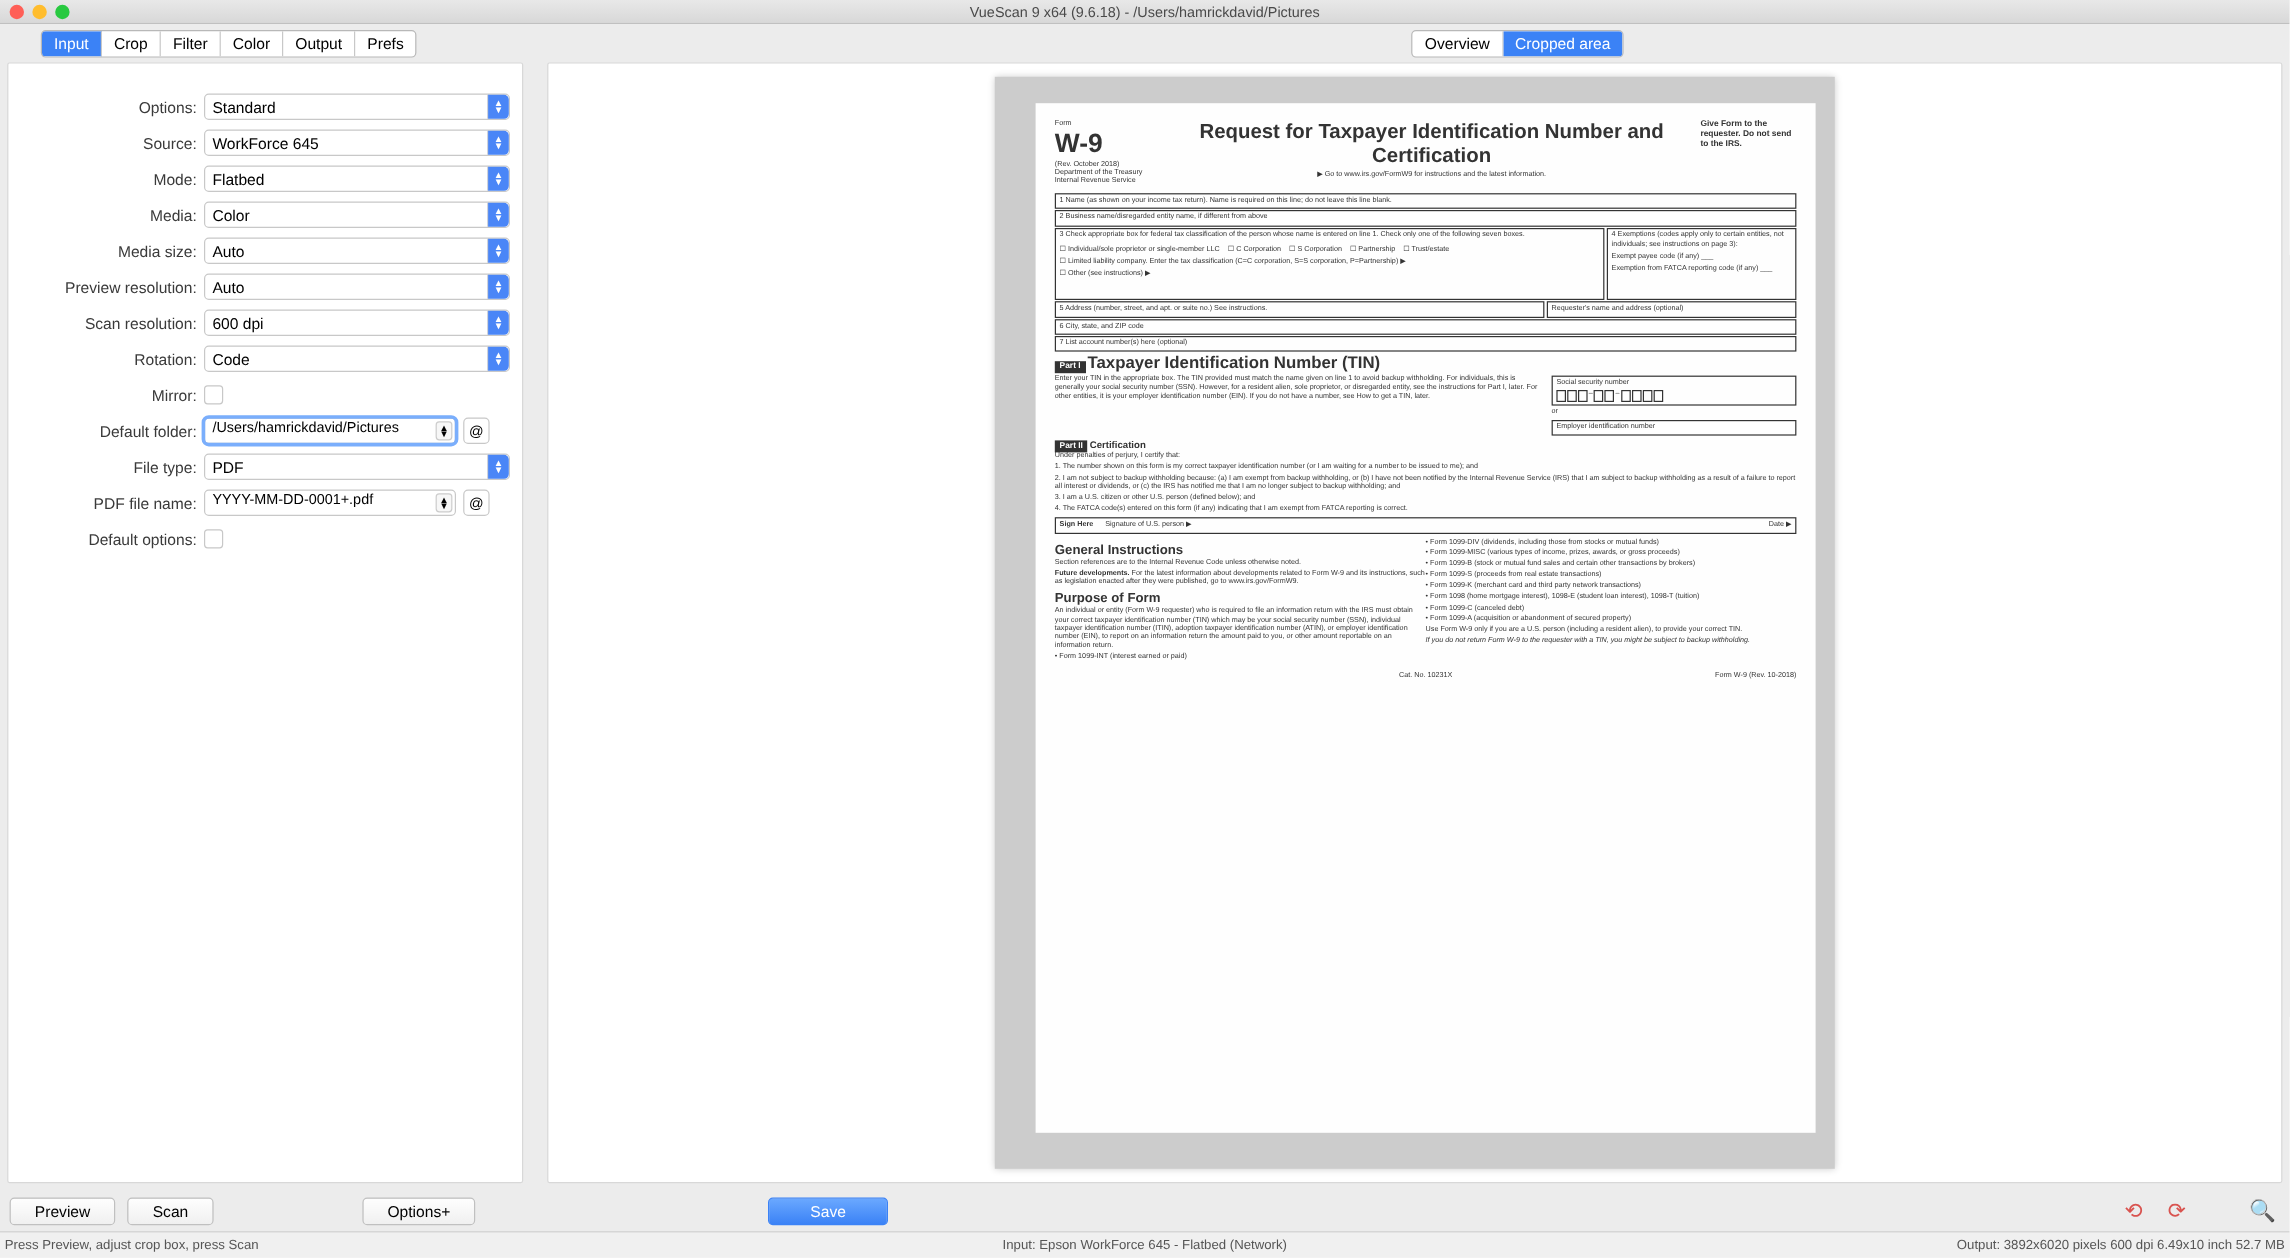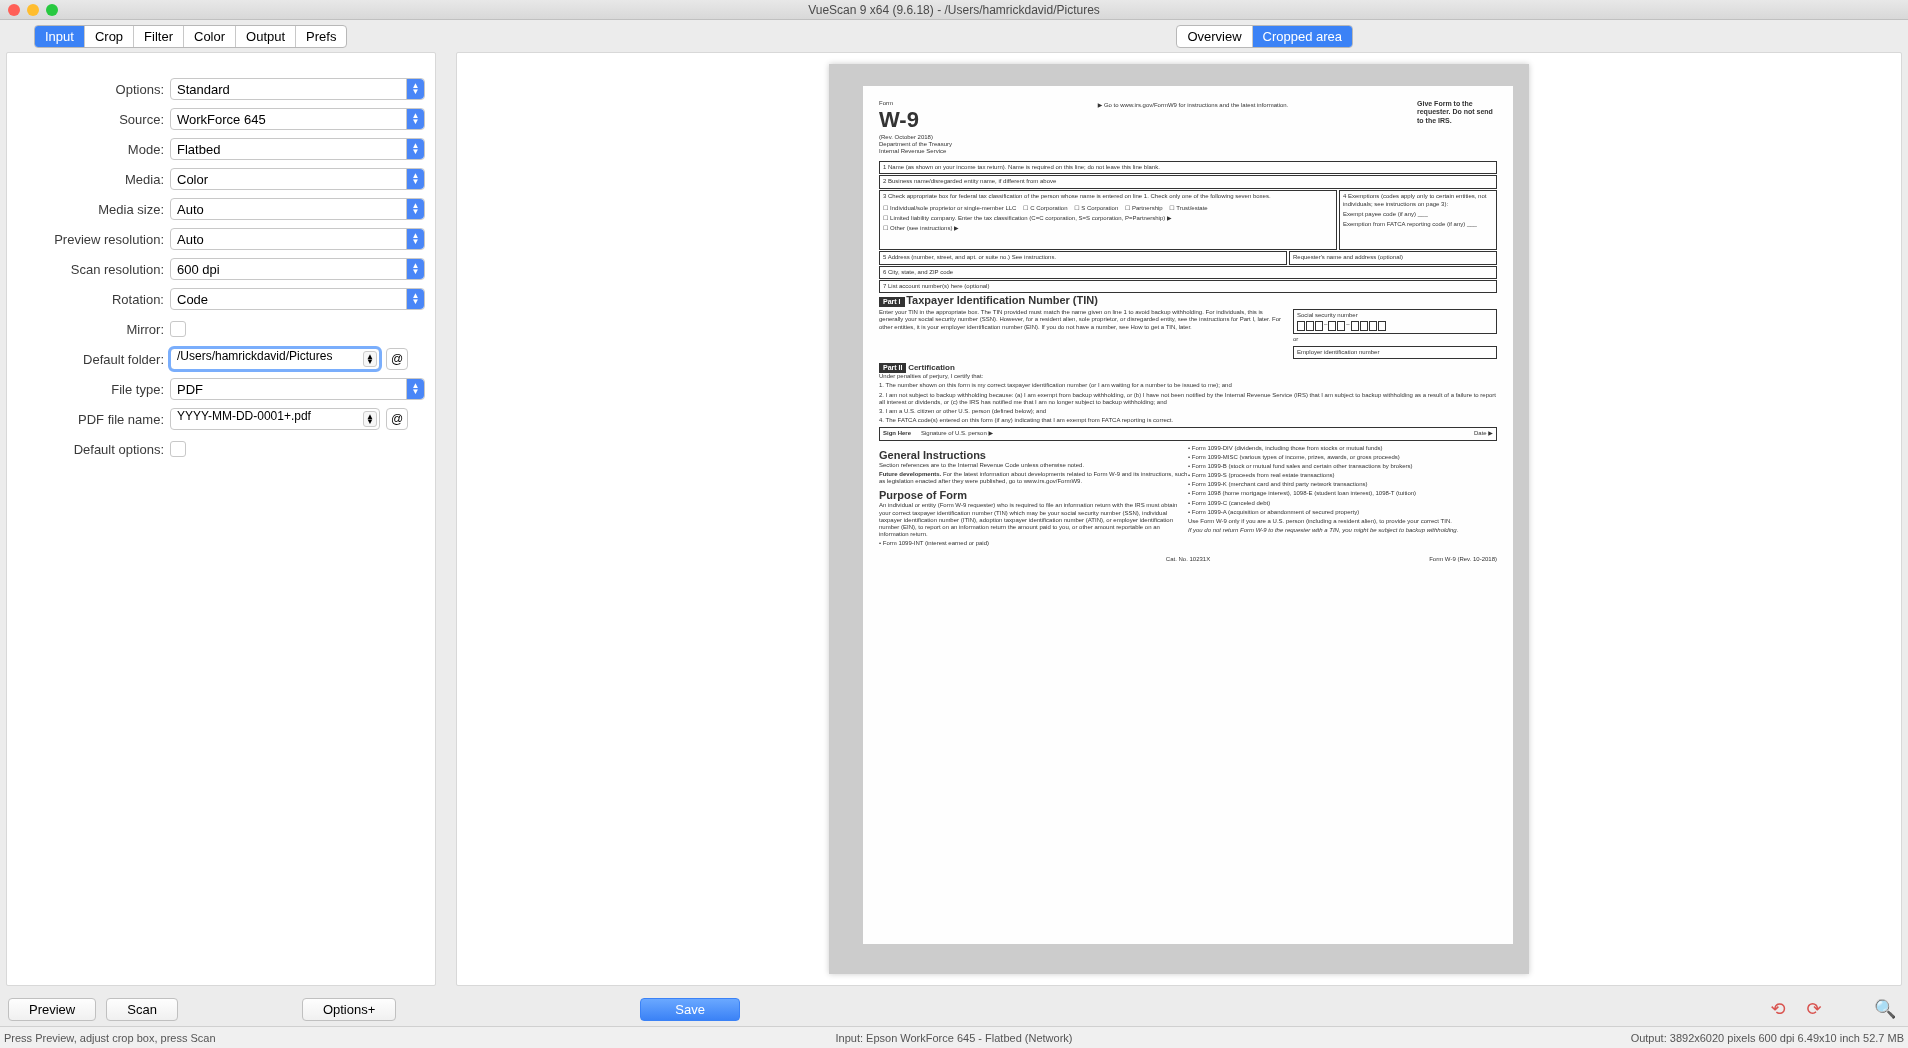--- a/index.html
+++ b/index.html
@@ -194,20 +194,21 @@
       <div class="doc">
         <div class="header-row">
           <div class="col" style="width:90px">
             <div style="font-size:6px">Form</div>
             <div class="w9">W-9</div>
             <div>(Rev. October 2018)</div>
             <div style="white-space:pre-line">Department of the Treasury
 Internal Revenue Service</div>
           </div>
           <div class="col" style="flex:1;text-align:center">
+            <h2>Request for Taxpayer Identification Number and Certification</h2>
             <div style="font-size:6px;margin-top:2px">▶ Go to www.irs.gov/FormW9 for instructions and the latest information.</div>
           </div>
           <div class="col" style="width:80px;font-weight:bold;font-size:7px">Give Form to the requester. Do not send to the IRS.</div>
         </div>
         <div class="box">1  Name (as shown on your income tax return). Name is required on this line; do not leave this line blank.</div>
         <div class="box" style="min-height:14px">2  Business name/disregarded entity name, if different from above</div>
         <div style="display:flex;gap:2px">
           <div class="box" style="flex:3;min-height:60px">
             <div>3  Check appropriate box for federal tax classification of the person whose name is entered on line 1. Check only one of the following seven boxes.</div>
             <div style="margin-top:4px">☐ Individual/sole proprietor or single-member LLC &nbsp;&nbsp; ☐ C Corporation &nbsp;&nbsp; ☐ S Corporation &nbsp;&nbsp; ☐ Partnership &nbsp;&nbsp; ☐ Trust/estate</div>
@@ -220,21 +221,21 @@
             <div style="margin-top:3px">Exemption from FATCA reporting code (if any) ___</div>
           </div>
         </div>
         <div style="display:flex;gap:2px">
           <div class="box" style="flex:2">5  Address (number, street, and apt. or suite no.) See instructions.</div>
           <div class="box" style="flex:1">Requester's name and address (optional)</div>
         </div>
         <div class="box">6  City, state, and ZIP code</div>
         <div class="box">7  List account number(s) here (optional)</div>
 
-        <div><span class="section-bar">Part I</span> <b style="font-size:11px">Taxpayer Identification Number (TIN)</b></div>
+        <div><span class="section-bar">Part I</span> <b style="font-size:14px">Taxpayer Identification Number (TIN)</b></div>
         <div style="display:flex;gap:6px;margin-top:2px">
           <div style="flex:2">Enter your TIN in the appropriate box. The TIN provided must match the name given on line 1 to avoid backup withholding. For individuals, this is generally your social security number (SSN). However, for a resident alien, sole proprietor, or disregarded entity, see the instructions for Part I, later. For other entities, it is your employer identification number (EIN). If you do not have a number, see How to get a TIN, later.</div>
           <div style="flex:1">
             <div class="box" style="text-align:left"><span>Social security number</span><div style="display:flex;gap:1px;margin-top:2px"><span style="border:1px solid #333;width:8px;height:10px"></span><span style="border:1px solid #333;width:8px;height:10px"></span><span style="border:1px solid #333;width:8px;height:10px"></span> – <span style="border:1px solid #333;width:8px;height:10px"></span><span style="border:1px solid #333;width:8px;height:10px"></span> – <span style="border:1px solid #333;width:8px;height:10px"></span><span style="border:1px solid #333;width:8px;height:10px"></span><span style="border:1px solid #333;width:8px;height:10px"></span><span style="border:1px solid #333;width:8px;height:10px"></span></div></div>
             <div style="text-align:left;margin:2px 0">or</div>
             <div class="box">Employer identification number</div>
           </div>
         </div>
 
         <div><span class="section-bar">Part II</span> <b style="font-size:8px">Certification</b></div>

